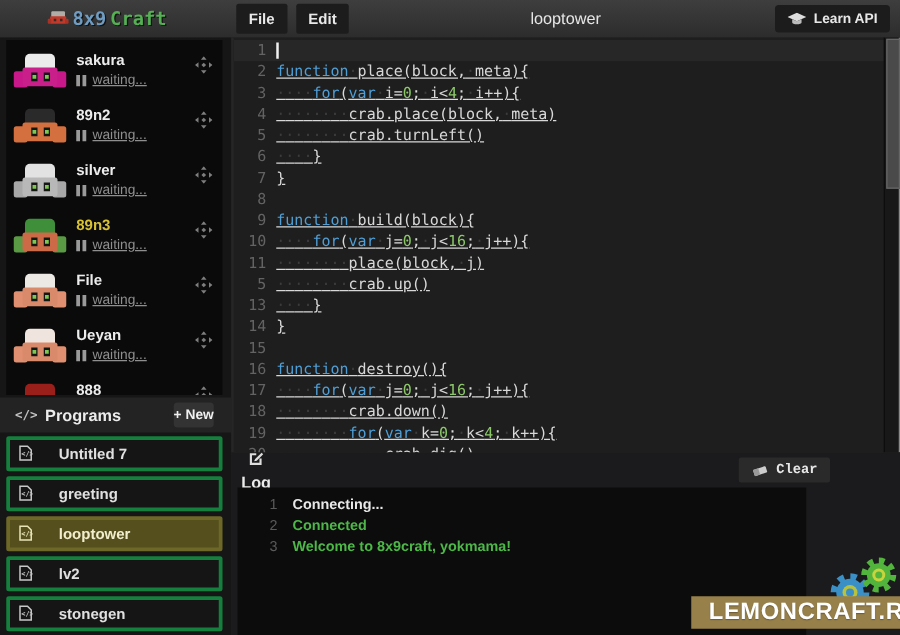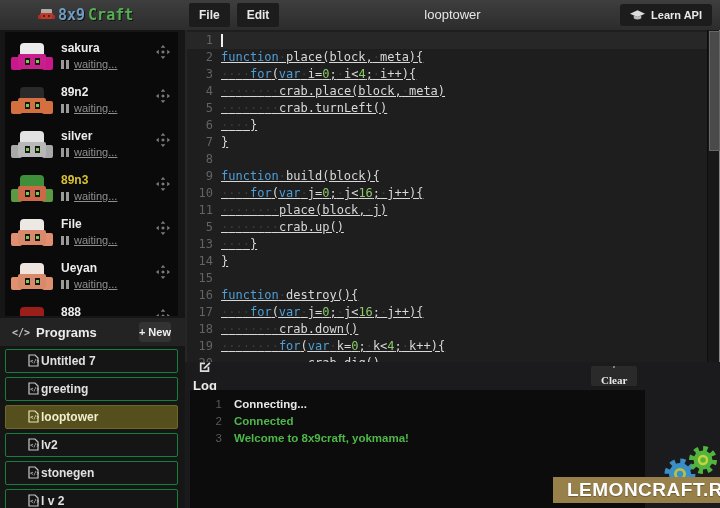--- a/index.html
+++ b/index.html
@@ -43,23 +43,23 @@
   .move-ic{position:absolute;right:8px;top:9px;width:14px;height:14px;}
 
   .programs-header{position:absolute;left:0;top:288px;width:185px;height:28px;background:#232323;
                    display:flex;align-items:center;}
   .ph-icon{color:#c2c2c2;font-family:"DejaVu Sans Mono",monospace;font-size:10px;font-weight:bold;
            margin:0 6px 0 12px;}
   .ph-label{color:#ececec;font-weight:bold;font-size:13px;flex:1;}
   .new-btn{background:#333;border:none;border-radius:3px;color:#f0f0f0;font-weight:bold;font-size:11px;
            height:20px;padding:0 0;margin-right:14px;font-family:inherit;}
   .program-list{position:absolute;left:5px;top:319px;width:173px;}
-  .program-item{height:22px;margin-bottom:4px;background:#151515;border:1px solid #15803d;border-radius:2px;
-                display:flex;align-items:center;color:#e0e0e0;font-weight:bold;font-size:12px;gap:2px;
-                padding-left:22px;}
+  .program-item{height:22px;margin-bottom:4px;background:#151515;border:3px solid #15803d;border-radius:2px;
+                display:flex;align-items:center;color:#e0e0e0;font-weight:bold;font-size:12px;gap:21px;
+                padding-left:7px;}
   .program-item.selected{background:#544f1c;border-color:#6e6828;color:#f2eecd;}
 
   
   .editor{position:absolute;left:185px;top:30px;width:535px;height:332px;background:#1e1e1e;
           border-left:2px solid #262626;box-sizing:border-box;overflow:hidden;
           font-family:"DejaVu Sans Mono",monospace;font-size:12px;}
   .code-lines{position:absolute;left:0;top:2px;width:100%;}
   .code-line{height:17px;line-height:17px;display:flex;white-space:pre;}
   .code-line.active{background:#272727;}
   .gutter{display:inline-block;width:26px;text-align:right;color:#636363;flex:0 0 26px;margin-right:8px;}
@@ -71,21 +71,21 @@
   .scrollbar{position:absolute;right:0;top:0;width:13px;height:332px;background:#181818;
              border-left:1px solid #0d0d0d;border-right:1px solid #8a8a8a;box-sizing:border-box;}
   .thumb{position:absolute;left:1px;top:1px;width:9px;height:118px;background:#4a4a4a;border:1px solid #666;}
 
   
   .log-panel{position:absolute;left:185px;top:362px;width:535px;height:146px;background:#1b1b1d;}
   .log-header{position:absolute;left:0;top:0;width:100%;height:28px;display:flex;align-items:center;}
   .log-title{color:#ececec;font-weight:bold;font-size:13px;margin-left:8px;display:flex;align-items:center;gap:6px;flex-direction:column;}
   .clear-btn{position:absolute;left:406px;top:4px;height:20px;background:#2a2a2a;border:none;border-radius:2px;
              color:#e8e8e8;font-weight:bold;font-size:11px;display:flex;align-items:center;gap:6px;
-             padding:0 10px;font-family:Liberation Serif, serif;flex-direction:column;}
+             padding:0 10px;font-family:Liberation Mono, monospace;}
   .log-content{position:absolute;left:5px;top:28px;width:455px;height:118px;background:#0c0c0c;
                padding-top:6px;box-sizing:border-box;font-size:11.5px;font-weight:bold;}
   .log-entry{display:flex;height:17px;line-height:17px;}
   .log-num{width:32px;text-align:right;color:#5a5a5a;flex:0 0 32px;margin-right:12px;font-weight:normal;}
 
   
   .gears{position:absolute;left:656px;top:444px;width:64px;height:50px;}
   .watermark{position:absolute;left:553px;top:477px;width:167px;height:26px;background:#97804a;
              color:#fff;font-weight:bold;font-size:19px;line-height:26px;padding-left:14px;
              box-sizing:border-box;letter-spacing:0.5px;text-shadow:0 1px 1px rgba(0,0,0,.3);}

